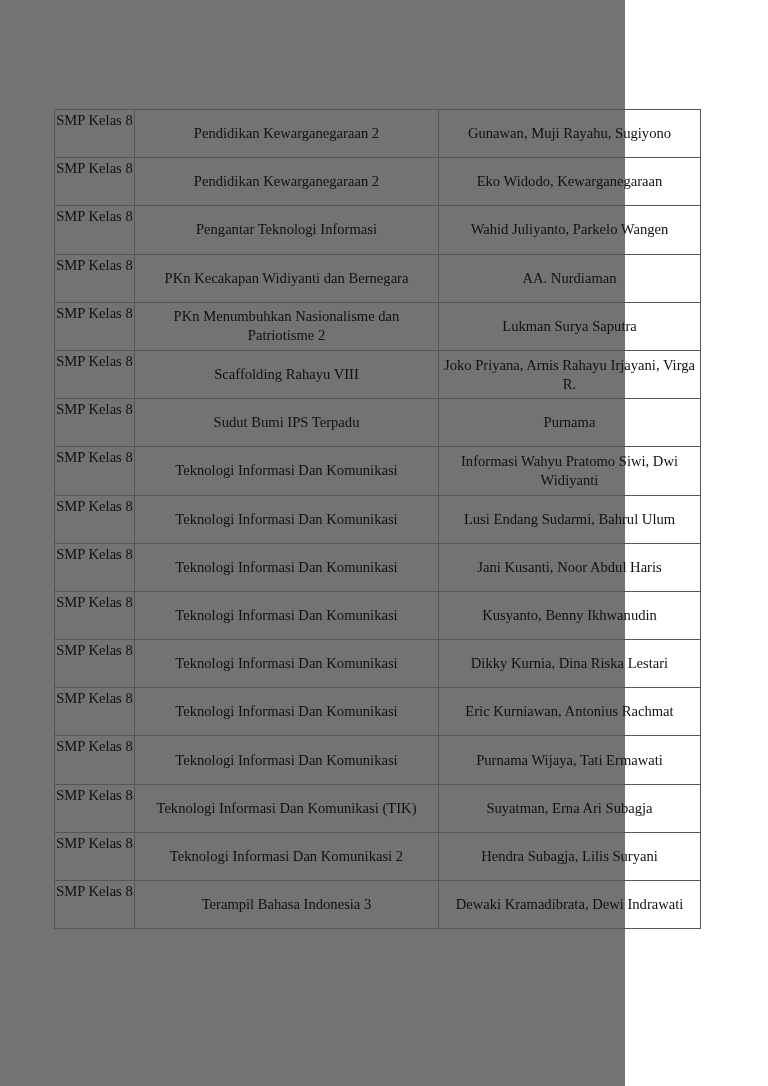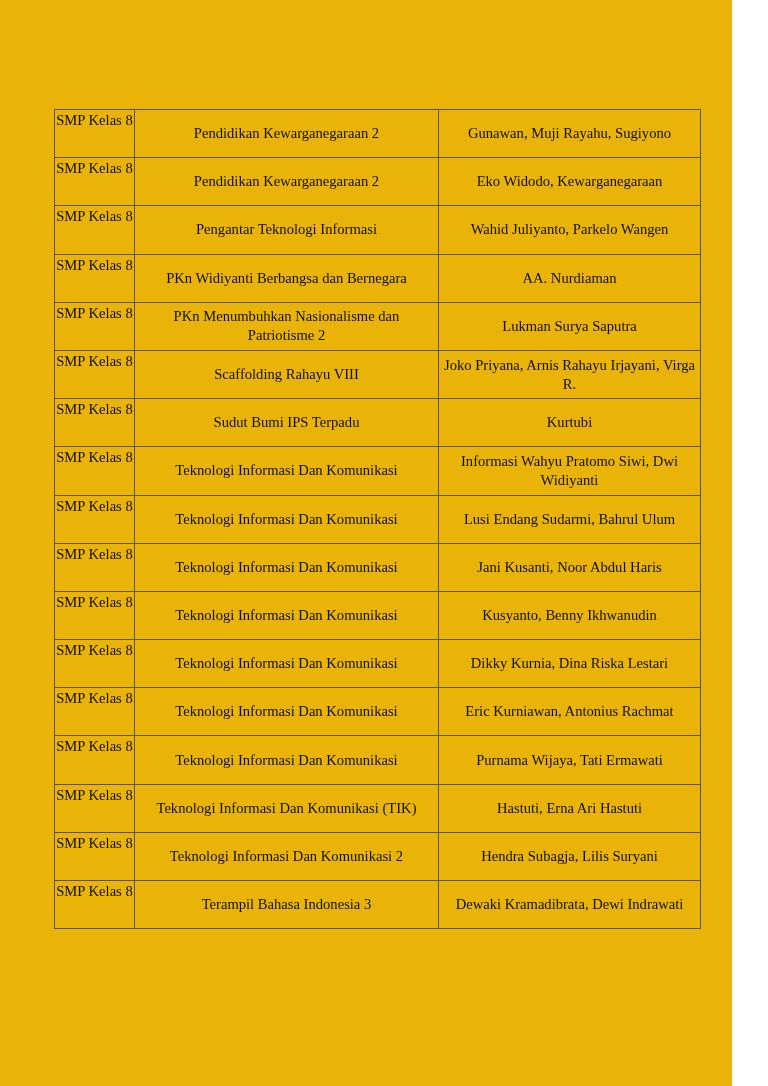--- a/index.html
+++ b/index.html
@@ -11,22 +11,22 @@
       width: 768px;
       height: 1086px;
       position: relative;
       overflow: hidden;
       font-family: "Liberation Serif", serif;
       color: #111111;
     }
     .page {
       position: absolute;
       left: 0; top: 0;
-      width: 732px; height: 1086px;
-      background: #eab308;
+      width: 625px; height: 1086px;
+      background: #737373;
     }
     table.book-table {
       position: absolute;
       left: 54px;
       top: 109px;
       width: 646px;
       border-collapse: collapse;
       table-layout: fixed;
     }
     table.book-table td {
@@ -69,37 +69,37 @@
           <td class="title">Pendidikan Kewarganegaraan 2</td>
           <td class="authors">Eko Widodo, Kewarganegaraan</td>
         </tr>
         <tr>
           <td class="grade">SMP Kelas 8</td>
           <td class="title">Pengantar Teknologi Informasi</td>
           <td class="authors">Wahid Juliyanto, Parkelo Wangen</td>
         </tr>
         <tr>
           <td class="grade">SMP Kelas 8</td>
-          <td class="title">PKn Widiyanti Berbangsa dan Bernegara</td>
+          <td class="title">PKn Kecakapan Widiyanti dan Bernegara</td>
           <td class="authors">AA. Nurdiaman</td>
         </tr>
         <tr>
           <td class="grade">SMP Kelas 8</td>
           <td class="title">PKn Menumbuhkan Nasionalisme dan Patriotisme 2</td>
           <td class="authors">Lukman Surya Saputra</td>
         </tr>
         <tr>
           <td class="grade">SMP Kelas 8</td>
           <td class="title">Scaffolding Rahayu VIII</td>
           <td class="authors">Joko Priyana, Arnis Rahayu Irjayani, Virga R.</td>
         </tr>
         <tr>
           <td class="grade">SMP Kelas 8</td>
           <td class="title">Sudut Bumi IPS Terpadu</td>
-          <td class="authors">Kurtubi</td>
+          <td class="authors">Purnama</td>
         </tr>
         <tr>
           <td class="grade">SMP Kelas 8</td>
           <td class="title">Teknologi Informasi Dan Komunikasi</td>
           <td class="authors">Informasi Wahyu Pratomo Siwi, Dwi Widiyanti</td>
         </tr>
         <tr>
           <td class="grade">SMP Kelas 8</td>
           <td class="title">Teknologi Informasi Dan Komunikasi</td>
           <td class="authors">Lusi Endang Sudarmi, Bahrul Ulum</td>
@@ -125,21 +125,21 @@
           <td class="authors">Eric Kurniawan, Antonius Rachmat</td>
         </tr>
         <tr>
           <td class="grade">SMP Kelas 8</td>
           <td class="title">Teknologi Informasi Dan Komunikasi</td>
           <td class="authors">Purnama Wijaya, Tati Ermawati</td>
         </tr>
         <tr>
           <td class="grade">SMP Kelas 8</td>
           <td class="title">Teknologi Informasi Dan Komunikasi (TIK)</td>
-          <td class="authors">Hastuti, Erna Ari Hastuti</td>
+          <td class="authors">Suyatman, Erna Ari Subagja</td>
         </tr>
         <tr>
           <td class="grade">SMP Kelas 8</td>
           <td class="title">Teknologi Informasi Dan Komunikasi 2</td>
           <td class="authors">Hendra Subagja, Lilis Suryani</td>
         </tr>
         <tr>
           <td class="grade">SMP Kelas 8</td>
           <td class="title">Terampil Bahasa Indonesia 3</td>
           <td class="authors">Dewaki Kramadibrata, Dewi Indrawati</td>

